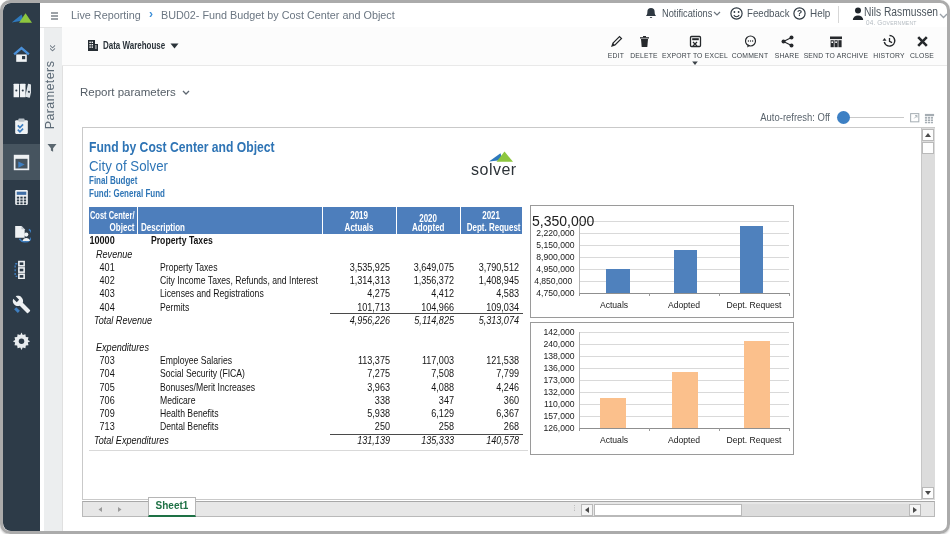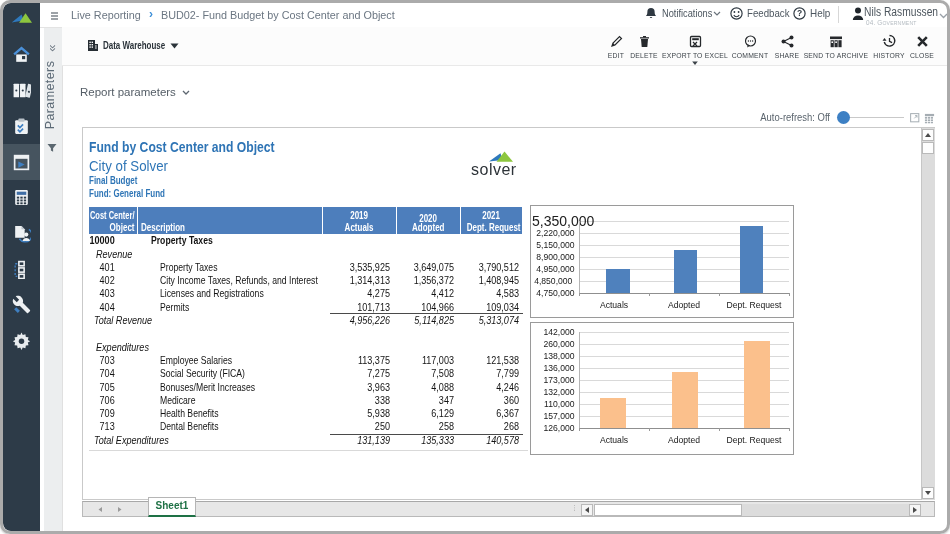--- a/index.html
+++ b/index.html
@@ -340,21 +340,21 @@
 <div class="a" style="left:523.0px;top:140.6px;width:23.5px;height:24.6px;background:#4f81bd;"></div>
 <div class="a" style="left:496.0px;top:172.0px;width:70px;height:10px;line-height:10px;font-size:8.6px;color:#202020;text-align:center;white-space:nowrap;">Actuals</div>
 <div class="a" style="left:590.5px;top:121.7px;width:23.5px;height:43.5px;background:#4f81bd;"></div>
 <div class="a" style="left:566.0px;top:172.0px;width:70px;height:10px;line-height:10px;font-size:8.6px;color:#202020;text-align:center;white-space:nowrap;">Adopted</div>
 <div class="a" style="left:656.5px;top:98.0px;width:23.5px;height:67.2px;background:#4f81bd;"></div>
 <div class="a" style="left:636.0px;top:172.0px;width:70px;height:10px;line-height:10px;font-size:8.6px;color:#202020;text-align:center;white-space:nowrap;">Dept. Request</div>
 <div class="a" style="left:447px;top:194px;width:264px;height:133px;border:1px solid #9a9a9a;background:#fff;box-sizing:border-box;"></div>
 <div class="a" style="left:496px;top:204.4px;width:210px;height:1px;background:#d9d9d9;"></div>
 <div class="a" style="left:449px;top:199.9px;width:42.5px;height:9px;line-height:9px;font-size:8.6px;color:#202020;text-align:right;">142,000</div>
 <div class="a" style="left:496px;top:216.4px;width:210px;height:1px;background:#d9d9d9;"></div>
-<div class="a" style="left:449px;top:211.9px;width:42.5px;height:9px;line-height:9px;font-size:8.6px;color:#202020;text-align:right;">260,000</div>
+<div class="a" style="left:449px;top:211.9px;width:42.5px;height:9px;line-height:9px;font-size:8.6px;color:#202020;text-align:right;">240,000</div>
 <div class="a" style="left:496px;top:228.4px;width:210px;height:1px;background:#d9d9d9;"></div>
 <div class="a" style="left:449px;top:223.9px;width:42.5px;height:9px;line-height:9px;font-size:8.6px;color:#202020;text-align:right;">138,000</div>
 <div class="a" style="left:496px;top:240.4px;width:210px;height:1px;background:#d9d9d9;"></div>
 <div class="a" style="left:449px;top:235.9px;width:42.5px;height:9px;line-height:9px;font-size:8.6px;color:#202020;text-align:right;">136,000</div>
 <div class="a" style="left:496px;top:252.4px;width:210px;height:1px;background:#d9d9d9;"></div>
 <div class="a" style="left:449px;top:247.9px;width:42.5px;height:9px;line-height:9px;font-size:8.6px;color:#202020;text-align:right;">173,000</div>
 <div class="a" style="left:496px;top:264.4px;width:210px;height:1px;background:#d9d9d9;"></div>
 <div class="a" style="left:449px;top:259.9px;width:42.5px;height:9px;line-height:9px;font-size:8.6px;color:#202020;text-align:right;">132,000</div>
 <div class="a" style="left:496px;top:276.3px;width:210px;height:1px;background:#d9d9d9;"></div>
 <div class="a" style="left:449px;top:271.8px;width:42.5px;height:9px;line-height:9px;font-size:8.6px;color:#202020;text-align:right;">110,000</div>

